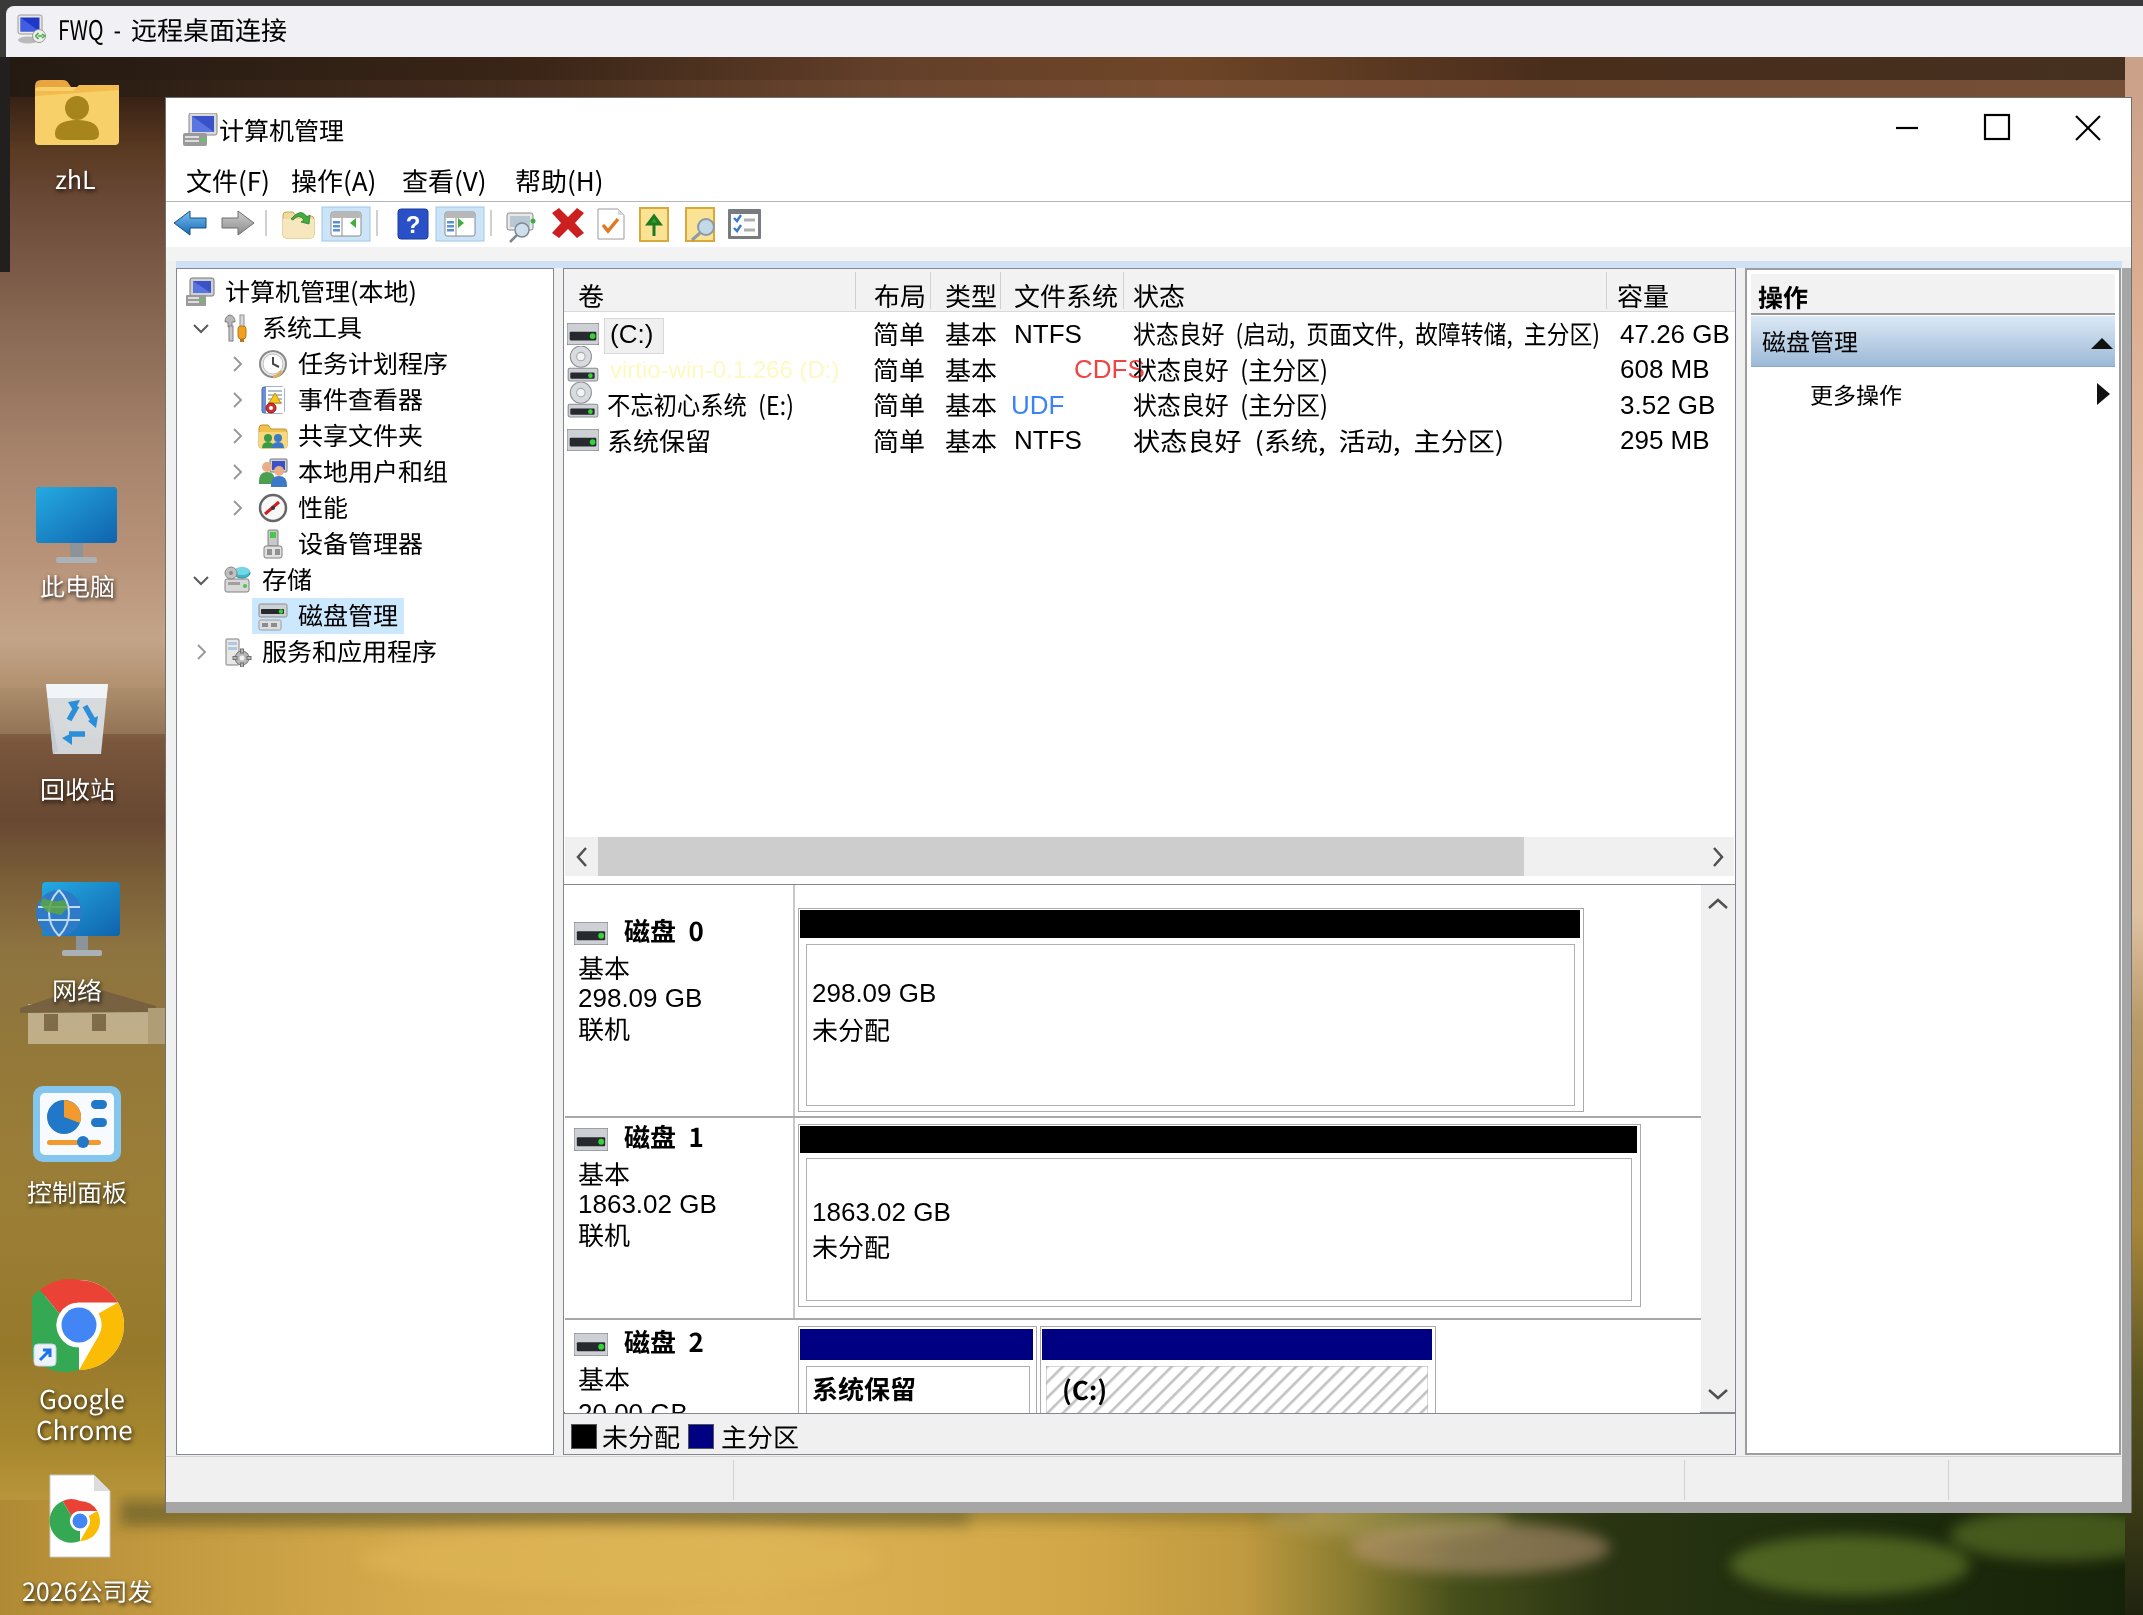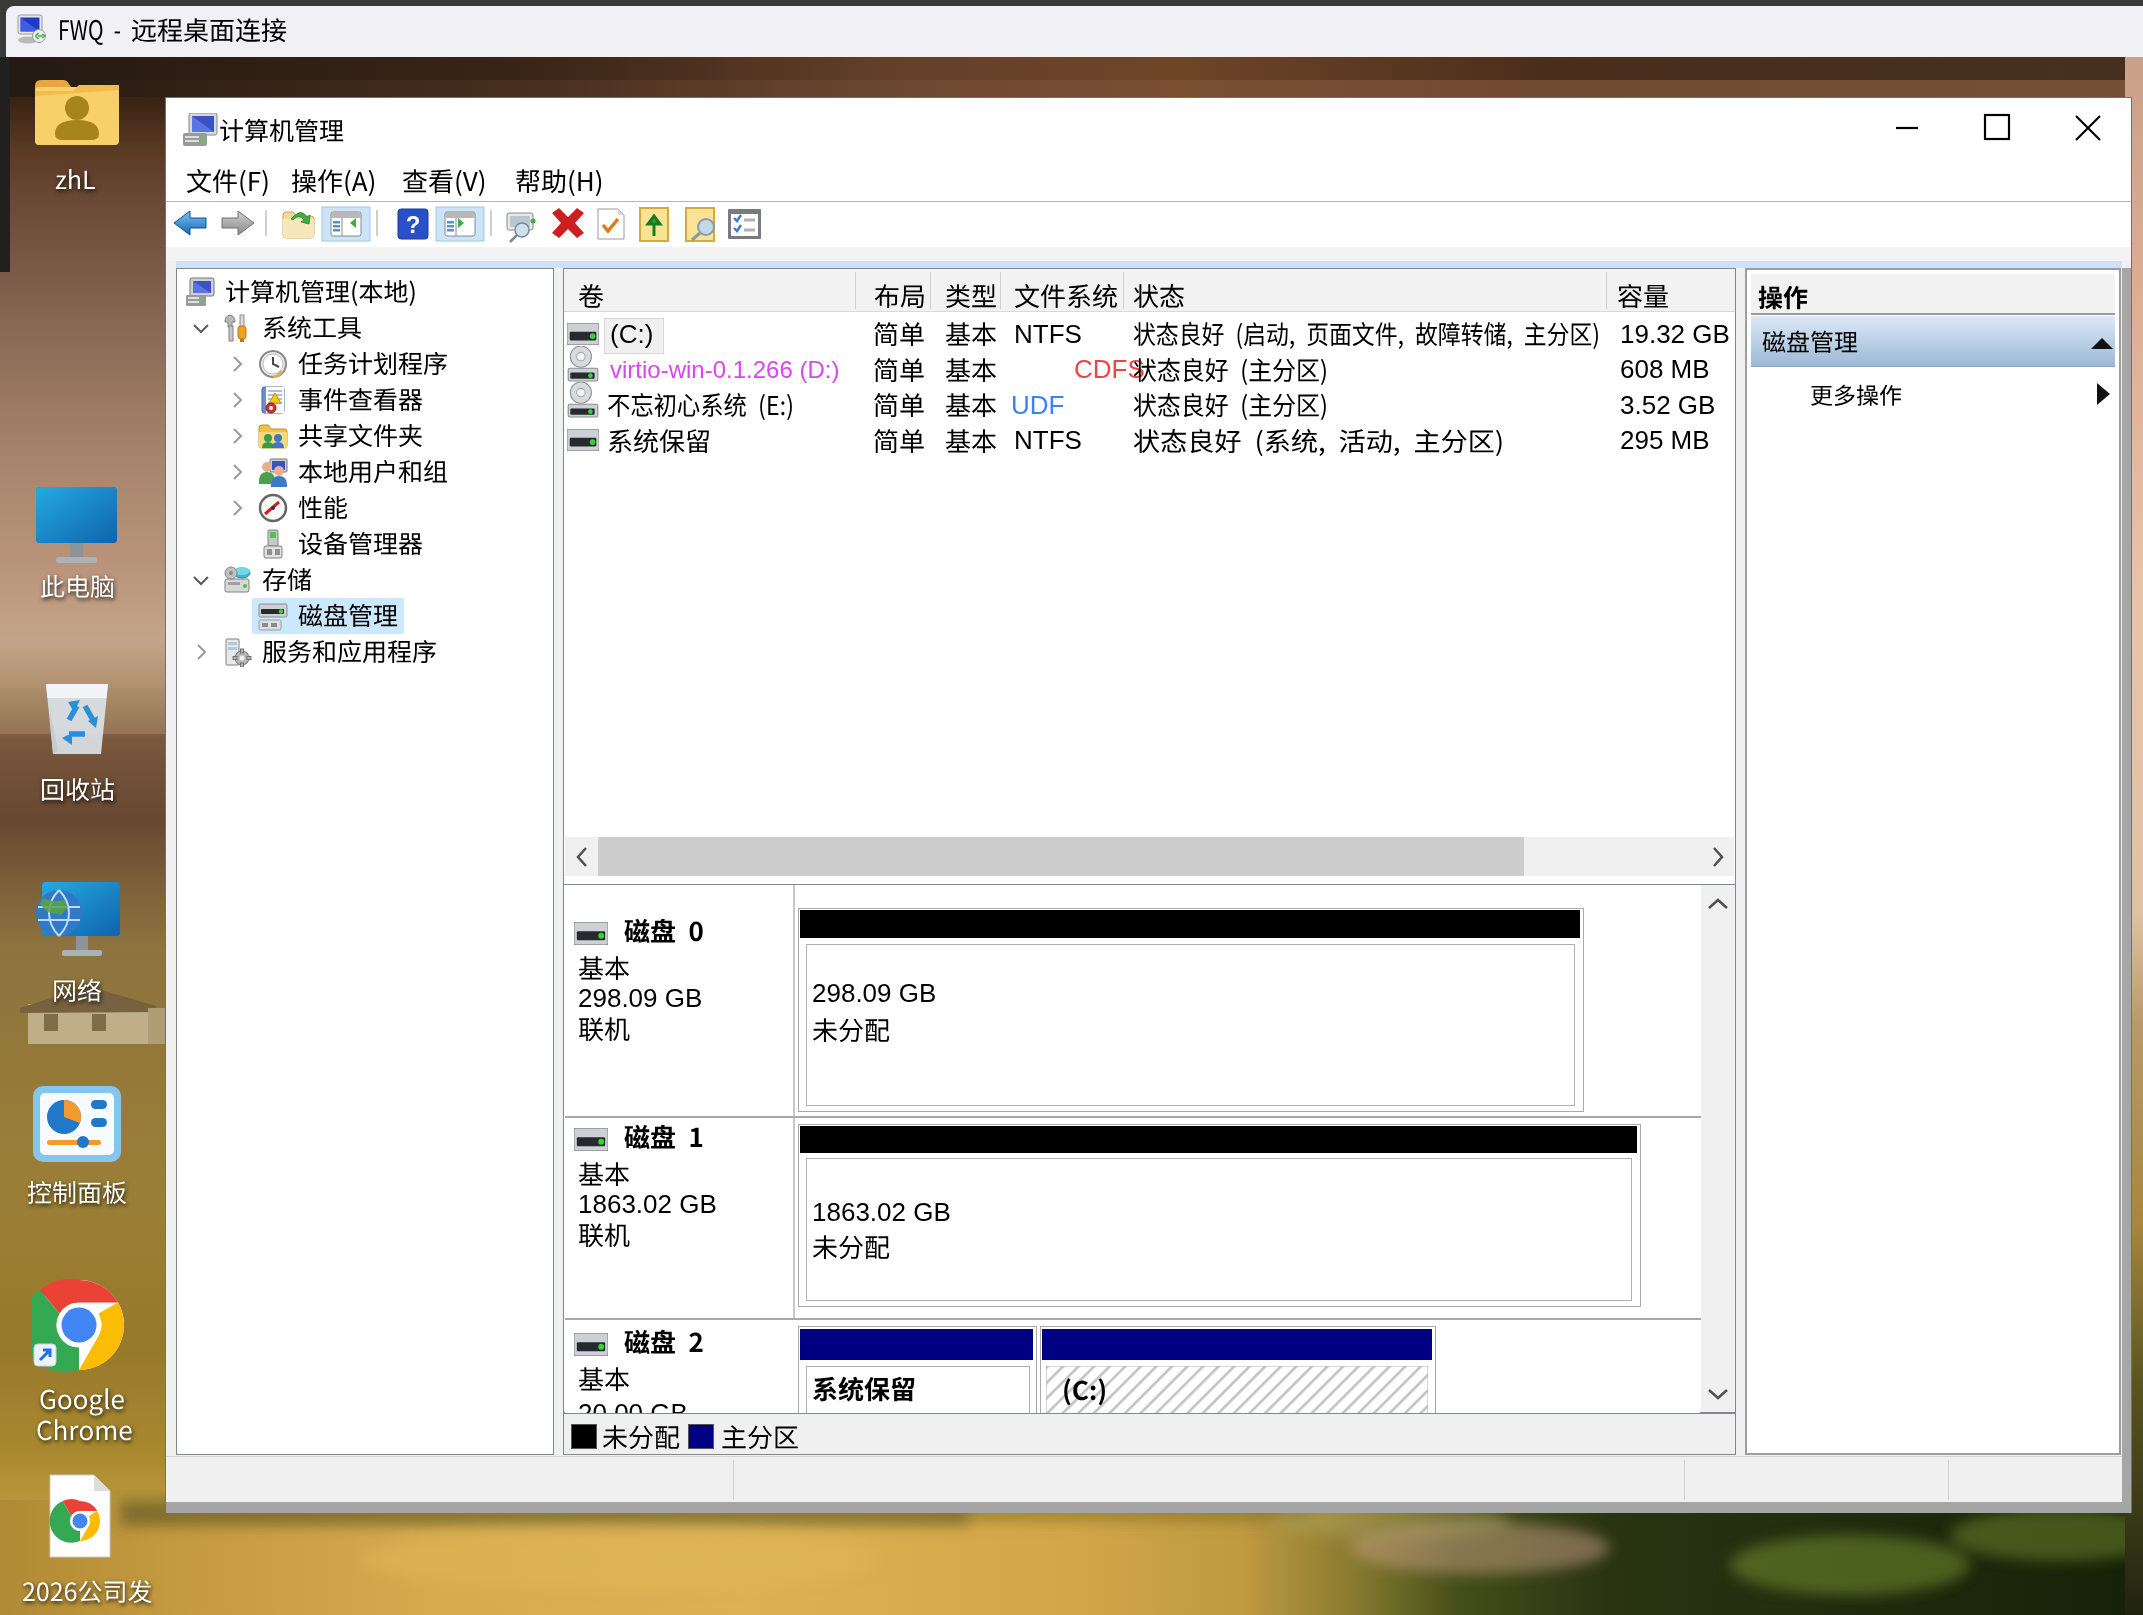--- a/index.html
+++ b/index.html
@@ -884,25 +884,25 @@
       <use href="#g969C" x="13334"></use>
       <use href="#g8F6C" x="14334"></use>
       <use href="#g50A8" x="15334"></use>
       <use href="#g002C" x="16334"></use>
       <use href="#g4E3B" x="17092"></use>
       <use href="#g5206" x="18092"></use>
       <use href="#g533A" x="19092"></use>
       <use href="#g0029" x="20092"></use>
     </g>
   </svg>
-<div style="position:absolute;left:1620px;top:320.5px;font:normal 26px 'Liberation Sans', sans-serif;color:#000;white-space:pre;line-height:1">19.32 GB</div>
+<div style="position:absolute;left:1620px;top:320.5px;font:normal 26px 'Liberation Sans', sans-serif;color:#000;white-space:pre;line-height:1">47.26 GB</div>
 <svg style="position:absolute;left:567px;top:346px" width="32" height="36" viewBox="0 0 30 34">
     <use href="#ic_cd"></use>
   </svg>
-<div style="position:absolute;left:610px;top:357.8px;font:normal 24px 'Liberation Sans', sans-serif;color:#d946ef;white-space:pre;line-height:1">virtio-win-0.1.266 (D:)</div>
+<div style="position:absolute;left:610px;top:357.8px;font:normal 24px 'Liberation Sans', sans-serif;color:#fef9c3;white-space:pre;line-height:1">virtio-win-0.1.266 (D:)</div>
 <svg style="position:absolute;left:873px;top:353.5px;overflow:visible;" width="52" height="34">
     <g transform="translate(0,26.0) scale(0.02600,0.02600)" fill="#000">
       <use href="#g7B80" x="0"></use>
       <use href="#g5355" x="1000"></use>
     </g>
   </svg>
 <svg style="position:absolute;left:945px;top:353.5px;overflow:visible;" width="52" height="34">
     <g transform="translate(0,26.0) scale(0.02600,0.02600)" fill="#000">
       <use href="#g57FA" x="0"></use>
       <use href="#g672C" x="1000"></use>

